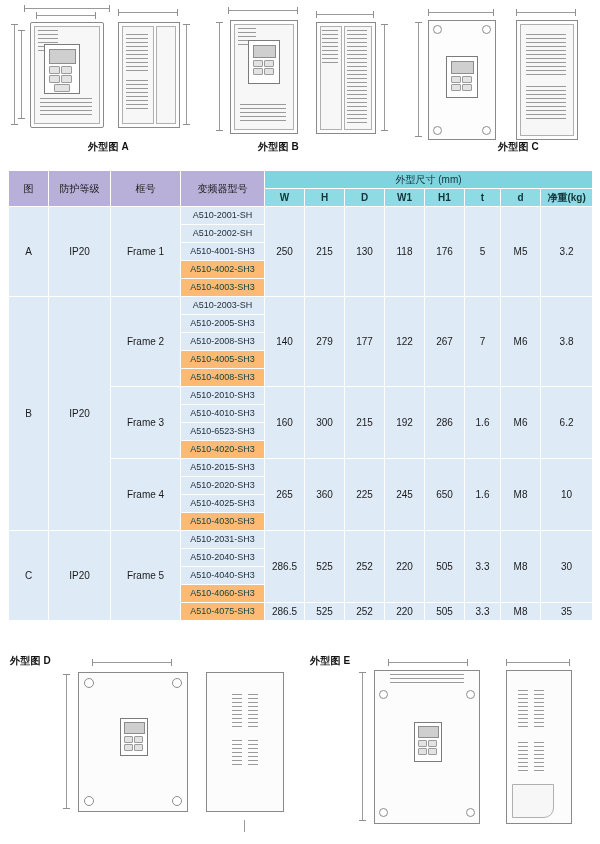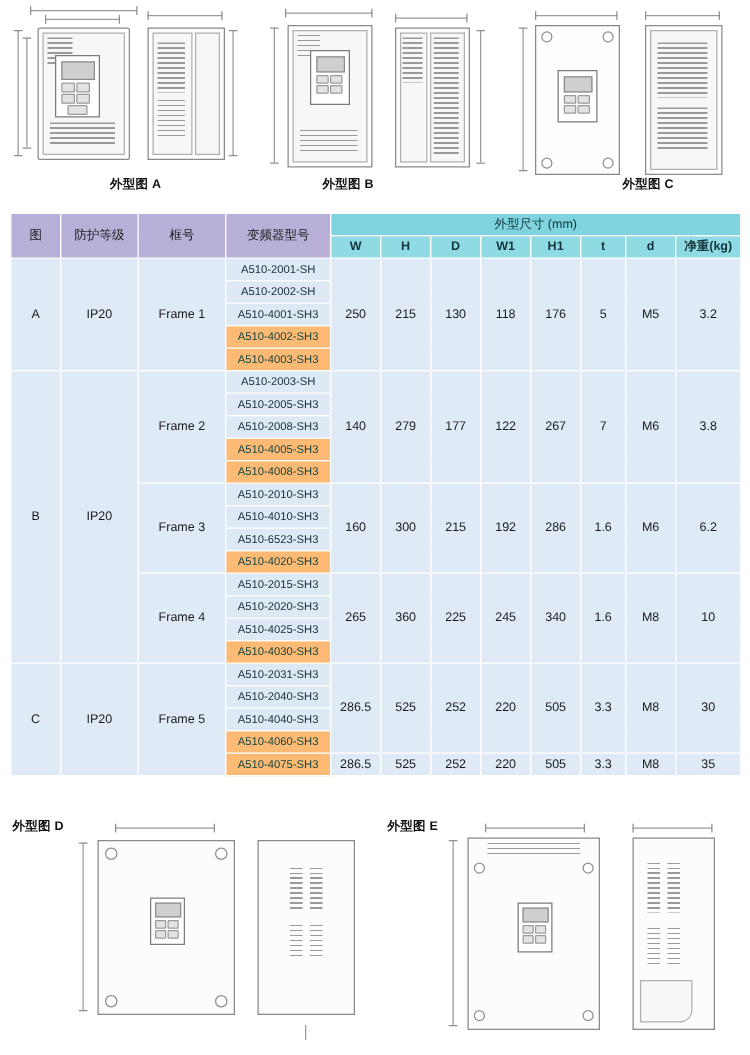--- a/index.html
+++ b/index.html
@@ -285,21 +285,21 @@
           <tr>
             <td class="model teal">A510-4020-SH3</td>
           </tr>
           <tr>
             <td class="frame" rowspan="4">Frame 4</td>
             <td class="model">A510-2015-SH3</td>
             <td class="num" rowspan="4">265</td>
             <td class="num" rowspan="4">360</td>
             <td class="num" rowspan="4">225</td>
             <td class="num" rowspan="4">245</td>
-            <td class="num" rowspan="4">340</td>
+            <td class="num" rowspan="4">650</td>
             <td class="num" rowspan="4">1.6</td>
             <td class="num" rowspan="4">M8</td>
             <td class="num" rowspan="4">10</td>
           </tr>
           <tr>
             <td class="model">A510-2020-SH3</td>
           </tr>
           <tr>
             <td class="model">A510-4025-SH3</td>
           </tr>

